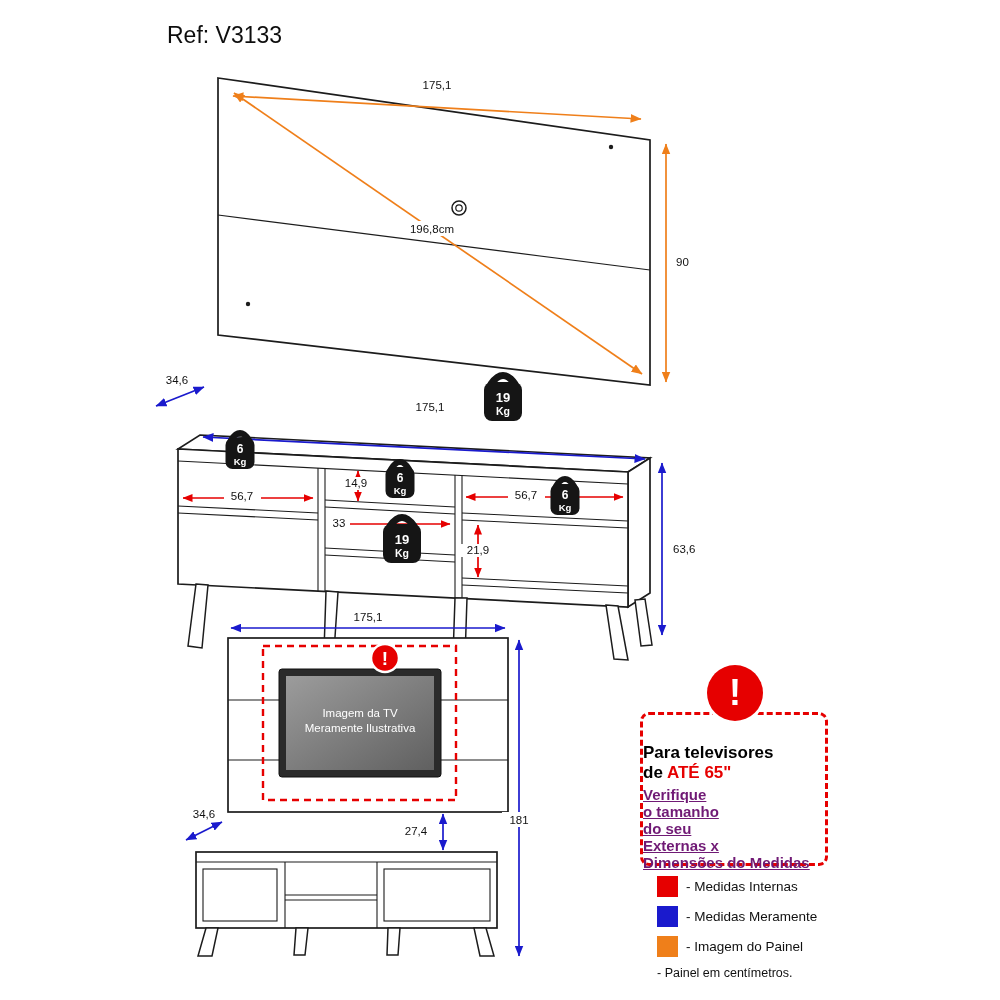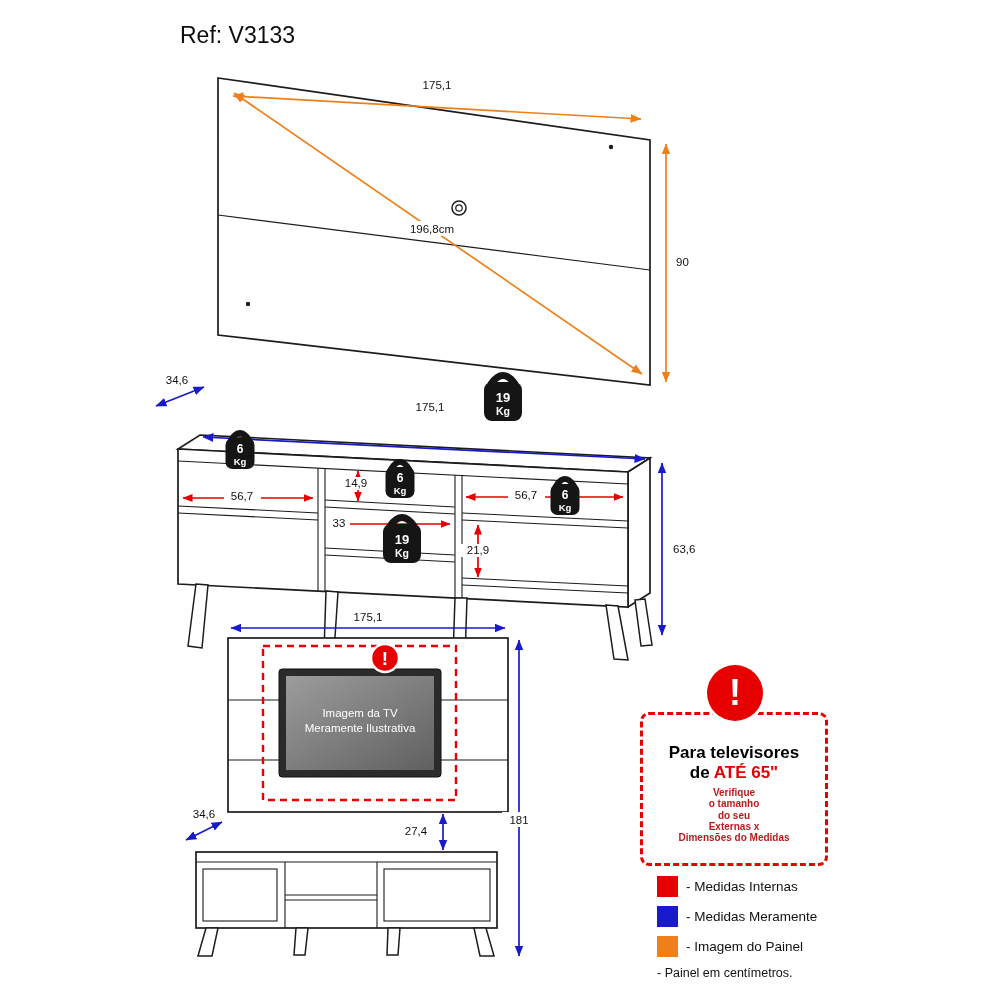--- a/index.html
+++ b/index.html
@@ -1,18 +1,18 @@
 <!DOCTYPE html>
 <html><head>
 <meta charset="utf-8">
 <style>
   html,body{margin:0;padding:0;background:#fff;}
   #page{position:relative;width:1000px;height:1000px;background:#fff;overflow:hidden;
         font-family:"Liberation Sans",sans-serif;color:#111;}
-  #title{position:absolute;left:167px;top:22px;font-size:23px;font-weight:500;color:#0d0d0d;margin-left:13px;}
+  #title{position:absolute;left:167px;top:22px;font-size:23px;font-weight:500;color:#0d0d0d;}
   svg{position:absolute;left:0;top:0;}
   .face{fill:#fff;stroke:#1c1c1c;stroke-width:1.7;}
   .lnthin{stroke:#1c1c1c;stroke-width:1.1;fill:none;}
   .leg{fill:#fff;stroke:#1c1c1c;stroke-width:1.5;}
   .dimO{stroke:#ef7f1a;stroke-width:1.7;fill:none;}
   .dimB{stroke:#1a1acd;stroke-width:1.7;fill:none;}
   .dimR{stroke:#e60000;stroke-width:1.7;fill:none;}
   .lbl{font:11.5px "Liberation Sans",sans-serif;fill:#111;}
   .wbg{fill:#fff;}
   .kb{fill:#151515;}
@@ -20,29 +20,29 @@
   .wtv{font:bold 13px "Liberation Sans",sans-serif;fill:#fff;}
   .wtu{font:bold 10.5px "Liberation Sans",sans-serif;fill:#fff;}
   .wtv6{font:bold 12px "Liberation Sans",sans-serif;fill:#fff;}
   .wtu6{font:bold 9.5px "Liberation Sans",sans-serif;fill:#fff;}
   .tvtxt{font:11.5px "Liberation Sans",sans-serif;fill:#fff;}
   .dashedR{stroke:#e60000;stroke-width:2.4;stroke-dasharray:7 5;fill:none;}
 
   
   #warnbox{position:absolute;left:640px;top:712px;width:188px;height:154px;
            border:3px dashed #e60000;border-radius:9px;background:#fff;
-           box-sizing:border-box;text-align:center;padding-top:28px;}
+           box-sizing:border-box;text-align:left;padding-top:28px;}
   #warnicon{position:absolute;left:707px;top:665px;width:56px;height:56px;border-radius:50%;
             background:#e60000;box-shadow:0 0 0 3px #fff;display:flex;align-items:center;
             justify-content:center;color:#fff;font-weight:bold;font-size:36px;z-index:3;}
   .wb-line1{font-size:17px;font-weight:bold;color:#000;line-height:1.15;}
   .wb-line2{font-size:17px;font-weight:bold;color:#000;line-height:1.15;margin-bottom:5px;}
   .wb-line2 span{white-space:pre;}
   .wb-red{color:#e60000;}
-  .wb-body{font-size:10px;font-weight:bold;color:#b91c1c;line-height:1.13;}
+  .wb-body{font-size:15px;font-weight:bold;color:#701a75;line-height:1.13;text-decoration:underline;}
 
   
   #legend{position:absolute;left:657px;top:876px;}
   .leg-row{display:flex;align-items:center;height:21px;margin-bottom:9px;}
   .swatch{width:21px;height:21px;margin-right:8px;flex:0 0 auto;}
   .leg-label{font-size:13.5px;font-weight:500;color:#111;white-space:nowrap;}
   .leg-note{font-size:12.5px;font-weight:500;color:#111;margin-top:4px;white-space:nowrap;}
 </style>
 </head>
 <body>

